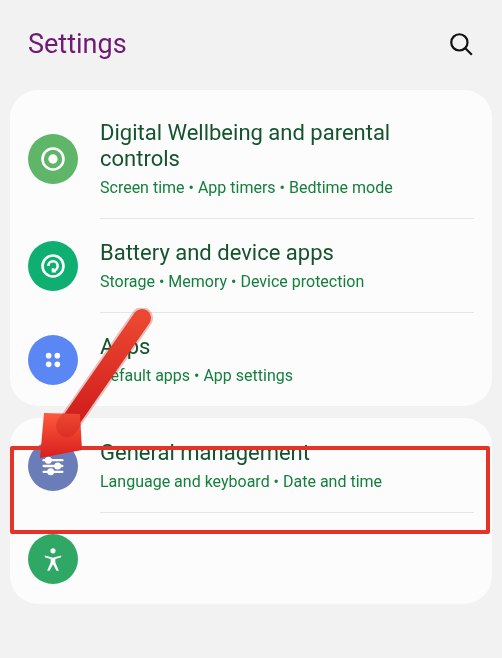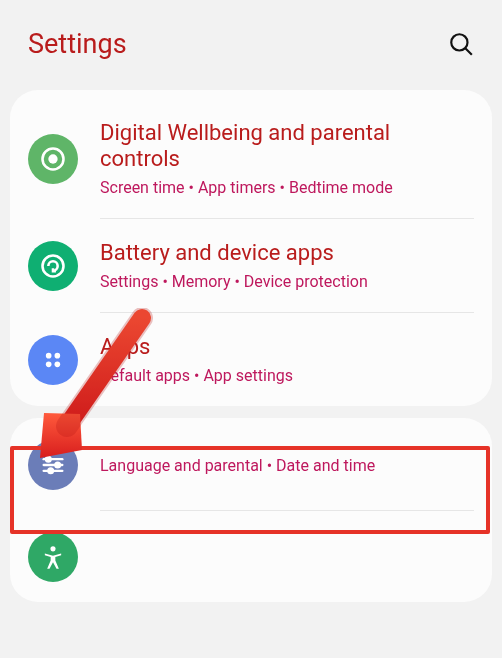--- a/index.html
+++ b/index.html
@@ -13,21 +13,21 @@
     }
     .header {
       display: flex;
       align-items: center;
       justify-content: space-between;
       padding: 28px 28px 18px 28px;
     }
     .header-title {
       font-size: 27px;
       font-weight: 400;
-      color: #b91c1c;
+      color: #701a75;
     }
     .search-icon {
       width: 26px;
       height: 26px;
       display: flex;
       align-items: center;
       justify-content: center;
     }
     .card {
       background: #fcfcfc;
@@ -66,27 +66,27 @@
     .icon-bluegray { background: #6b7db8; }
     .icon-green3 { background: #2fa866; }
     .text-wrap {
       display: flex;
       flex-direction: column;
       min-width: 0;
     }
     .row-title {
       font-size: 22px;
       font-weight: 400;
-      color: #b91c1c;
+      color: #14532d;
       line-height: 1.2;
       margin-bottom: 4px;
     }
     .row-sub {
       font-size: 16px;
-      color: #be185d;
+      color: #15803d;
       line-height: 1.35;
     }
     .highlight-box {
       position: absolute;
       border: 4px solid #e63328;
       border-radius: 2px;
       pointer-events: none;
     }
     .arrow-annotation {
       position: absolute;
@@ -124,21 +124,21 @@
   <div class="row">
     <div class="icon-wrap icon-green2">
       <svg width="28" height="28" viewBox="0 0 24 24" fill="none" stroke="#fff" stroke-width="2.2">
         <circle cx="12" cy="12" r="9"></circle>
         <path d="M8 12 A4 4 0 1 1 12 16"></path>
         <polyline points="12,14 12,16.5 14.5,16.5" fill="none"></polyline>
       </svg>
     </div>
     <div class="text-wrap">
       <div class="row-title">Battery and device apps</div>
-      <div class="row-sub">Settings  •  Memory  •  Device protection</div>
+      <div class="row-sub">Storage  •  Memory  •  Device protection</div>
     </div>
   </div>
   <div class="row">
     <div class="icon-wrap icon-blue">
       <svg width="26" height="26" viewBox="0 0 24 24" fill="#fff">
         <circle cx="8" cy="8" r="2.6"></circle>
         <circle cx="16" cy="8" r="2.6"></circle>
         <circle cx="8" cy="16" r="2.6"></circle>
         <circle cx="16" cy="16" r="2.6"></circle>
       </svg>
@@ -156,21 +156,22 @@
       <svg width="28" height="28" viewBox="0 0 24 24" stroke="#fff" stroke-width="2" fill="none" stroke-linecap="round">
         <line x1="4" y1="7" x2="20" y2="7"></line>
         <line x1="4" y1="12" x2="20" y2="12"></line>
         <line x1="4" y1="17" x2="20" y2="17"></line>
         <circle cx="8" cy="7" r="2" fill="#fff"></circle>
         <circle cx="16" cy="12" r="2" fill="#fff"></circle>
         <circle cx="10" cy="17" r="2" fill="#fff"></circle>
       </svg>
     </div>
     <div class="text-wrap">
-      <div class="row-sub">Language and parental  •  Date and time</div>
+      <div class="row-title">General management</div>
+      <div class="row-sub">Language and keyboard  •  Date and time</div>
     </div>
   </div>
   <div class="row">
     <div class="icon-wrap icon-green3">
       <svg width="28" height="28" viewBox="0 0 24 24" fill="#fff">
         <circle cx="12" cy="5" r="2.2"></circle>
         <path d="M5 9 L12 11 L19 9 L19 10.5 L14 12 L14 15 L17 22 L15 22 L12 16.5 L9 22 L7 22 L10 15 L10 12 L5 10.5 Z"></path>
       </svg>
     </div>
     <div class="text-wrap">

